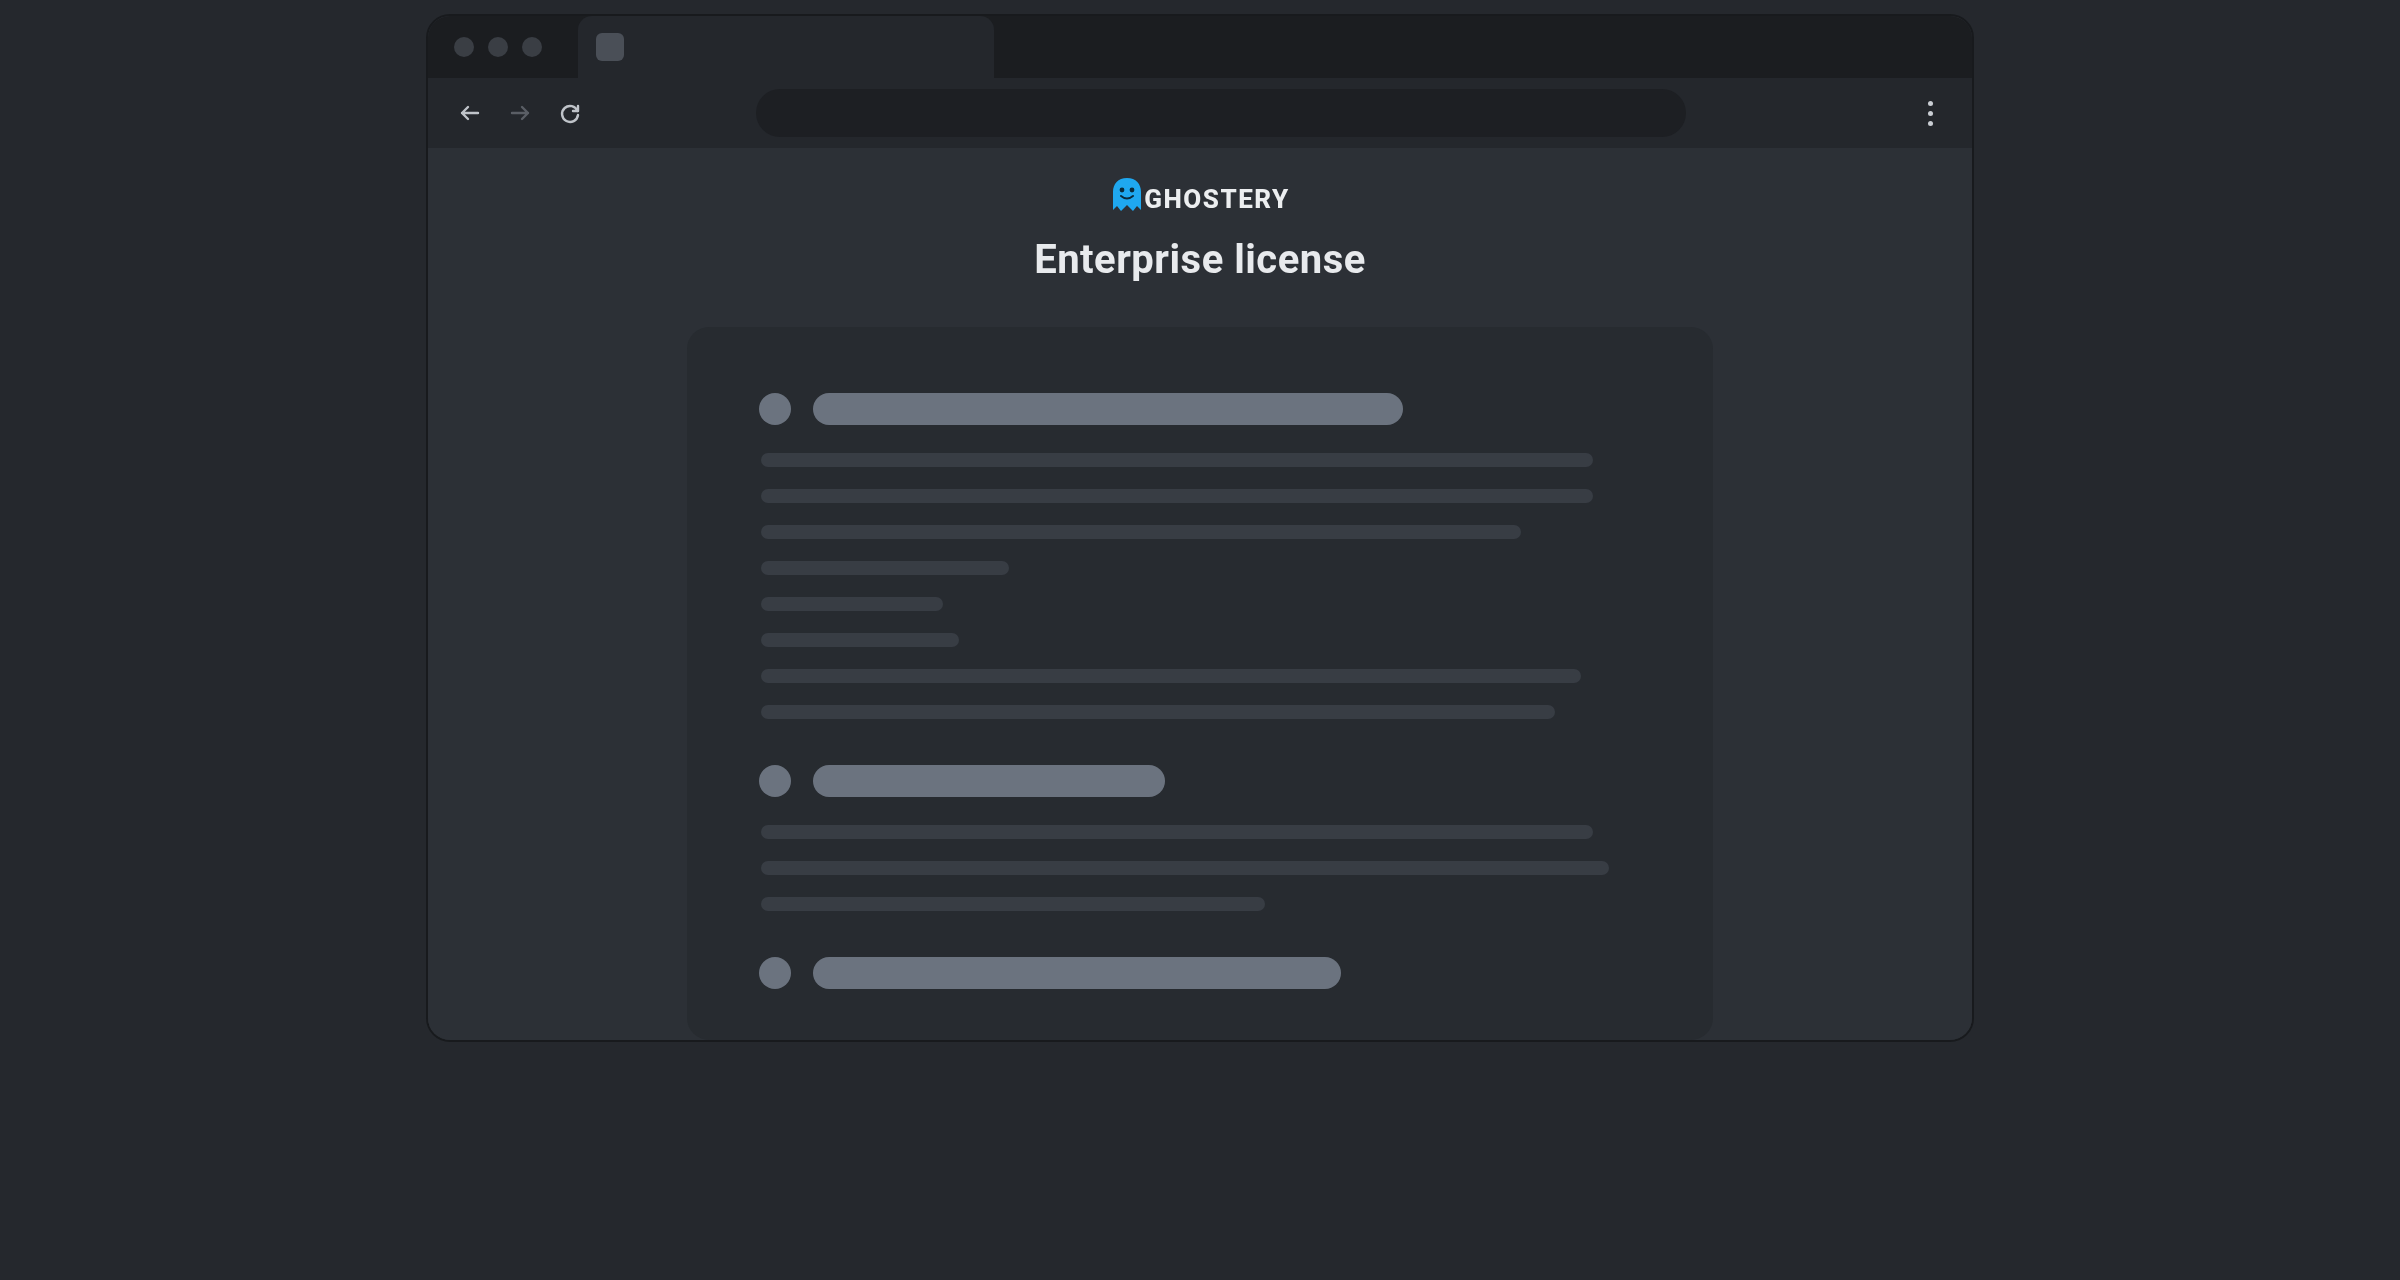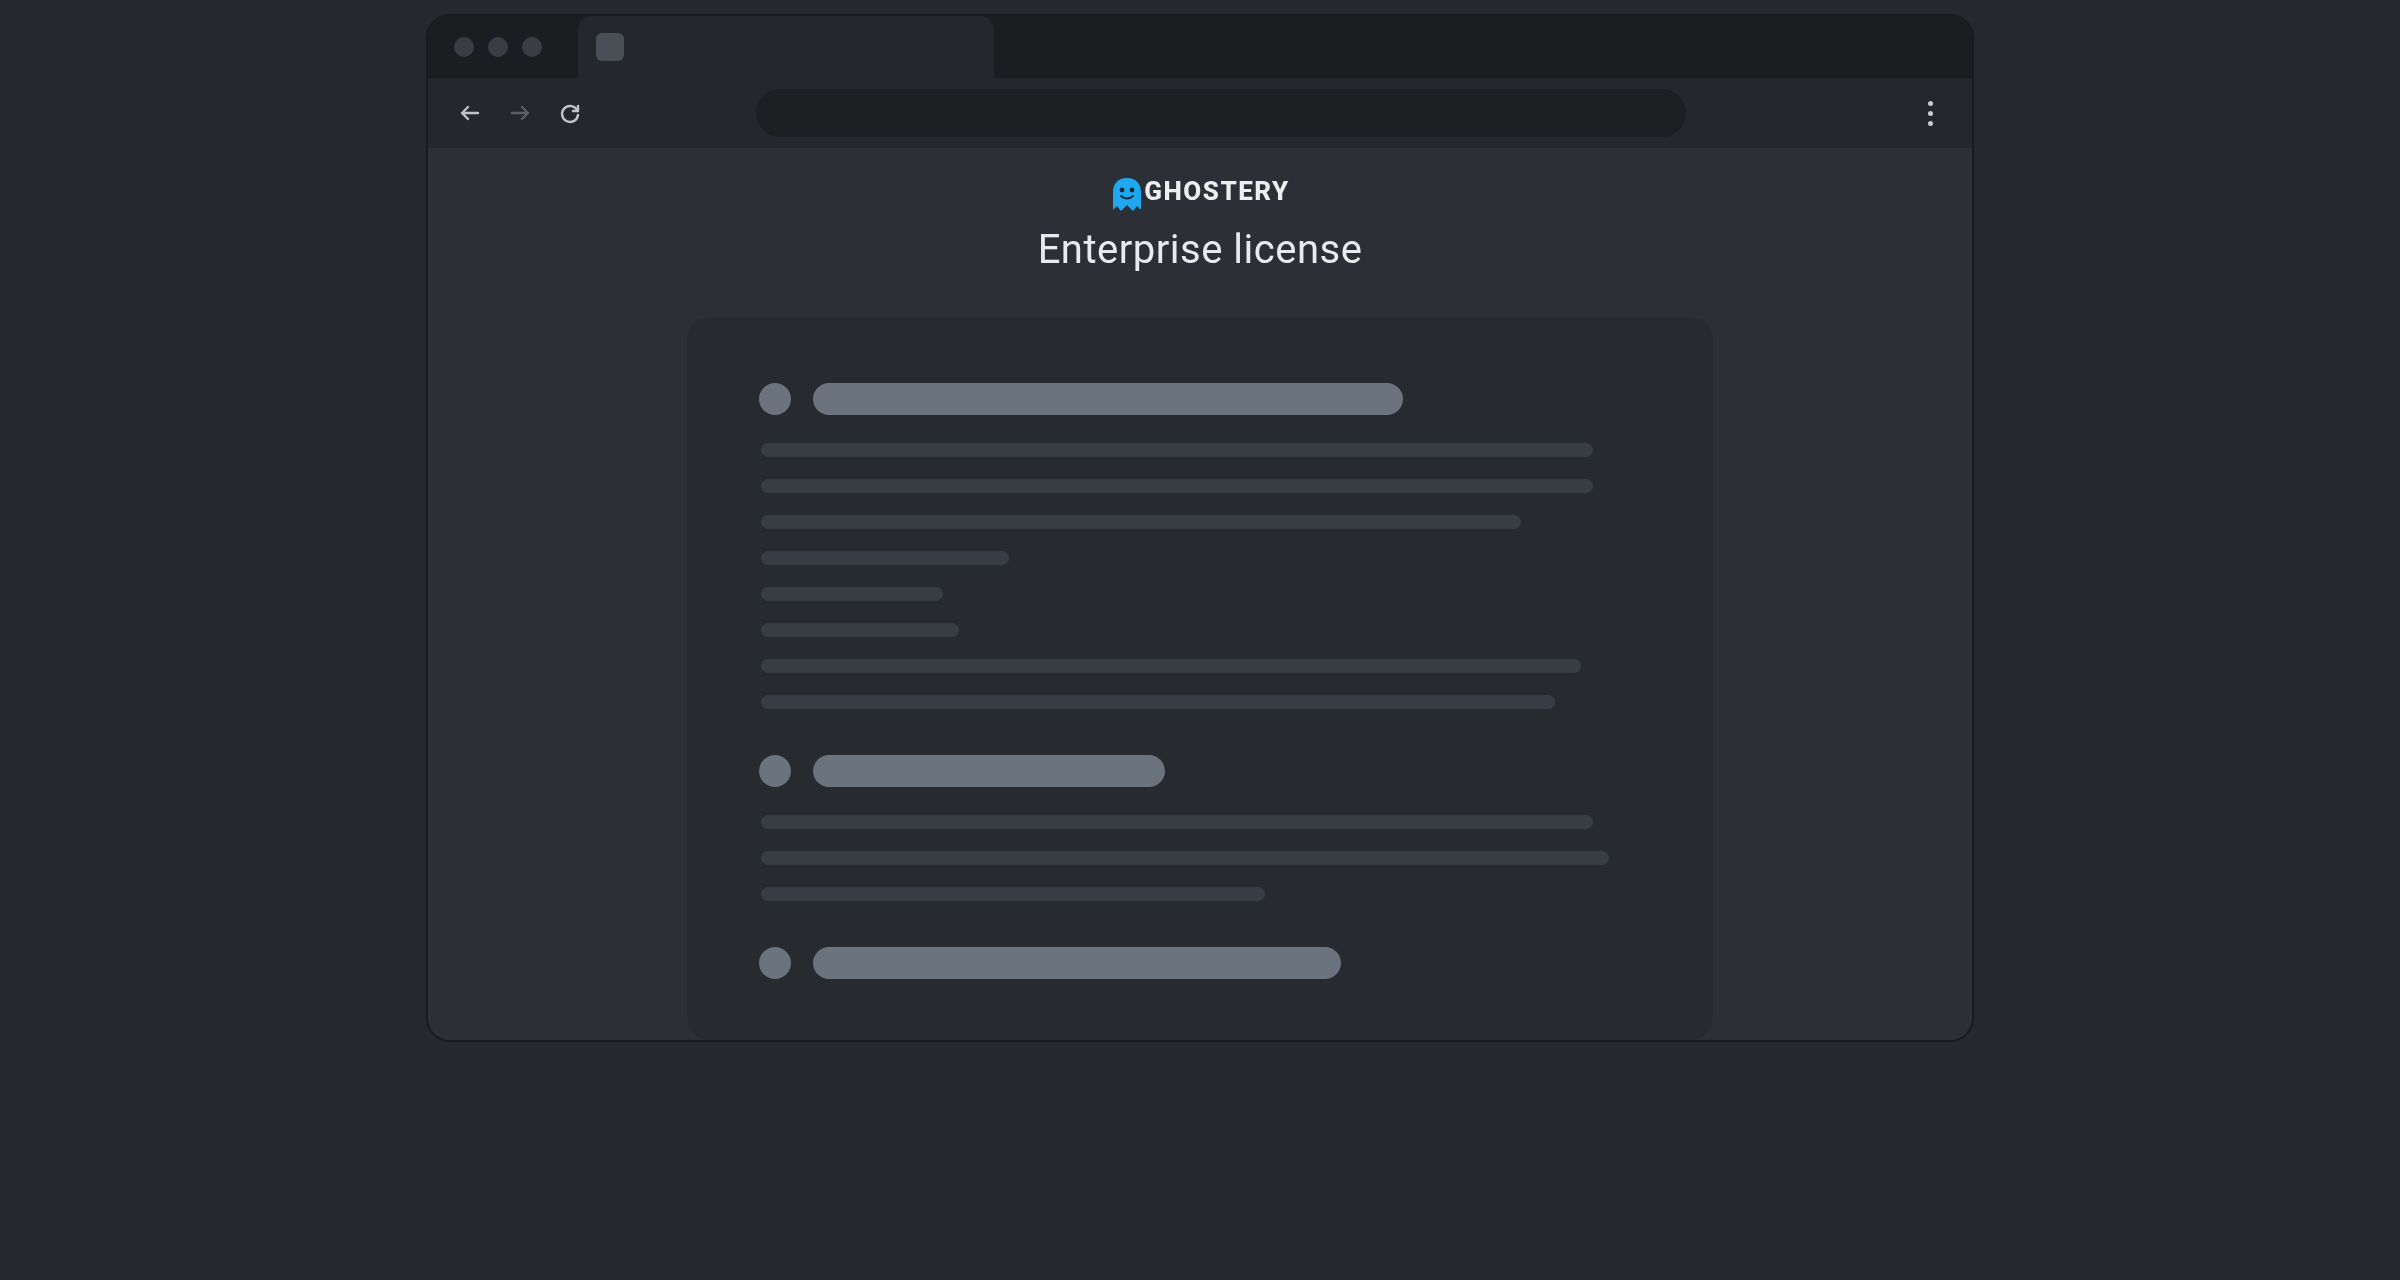--- a/index.html
+++ b/index.html
@@ -118,34 +118,34 @@
     flex: 1;
     background: #2c3036;
     display: flex;
     flex-direction: column;
     align-items: center;
     padding-top: 28px;
     overflow: hidden;
   }
   .brand {
     display: flex;
-    align-items: flex-start;
+    align-items: flex-end;
     gap: 0;
   }
   .brand-text {
     color: #eceef0;
     font-weight: 800;
     font-size: 26px;
     letter-spacing: 1.5px;
   }
   .page-title {
-    margin-top: 12px;
+    margin-top: 22px;
     color: #e8eaed;
     font-size: 40px;
-    font-weight: 400;
+    font-weight: 700;
     letter-spacing: 0.5px;
   }
   .card {
     margin-top: 44px;
     width: 1026px;
     background: #272b30;
     border-radius: 22px;
     padding: 66px 72px 0 72px;
     flex: 1;
   }

